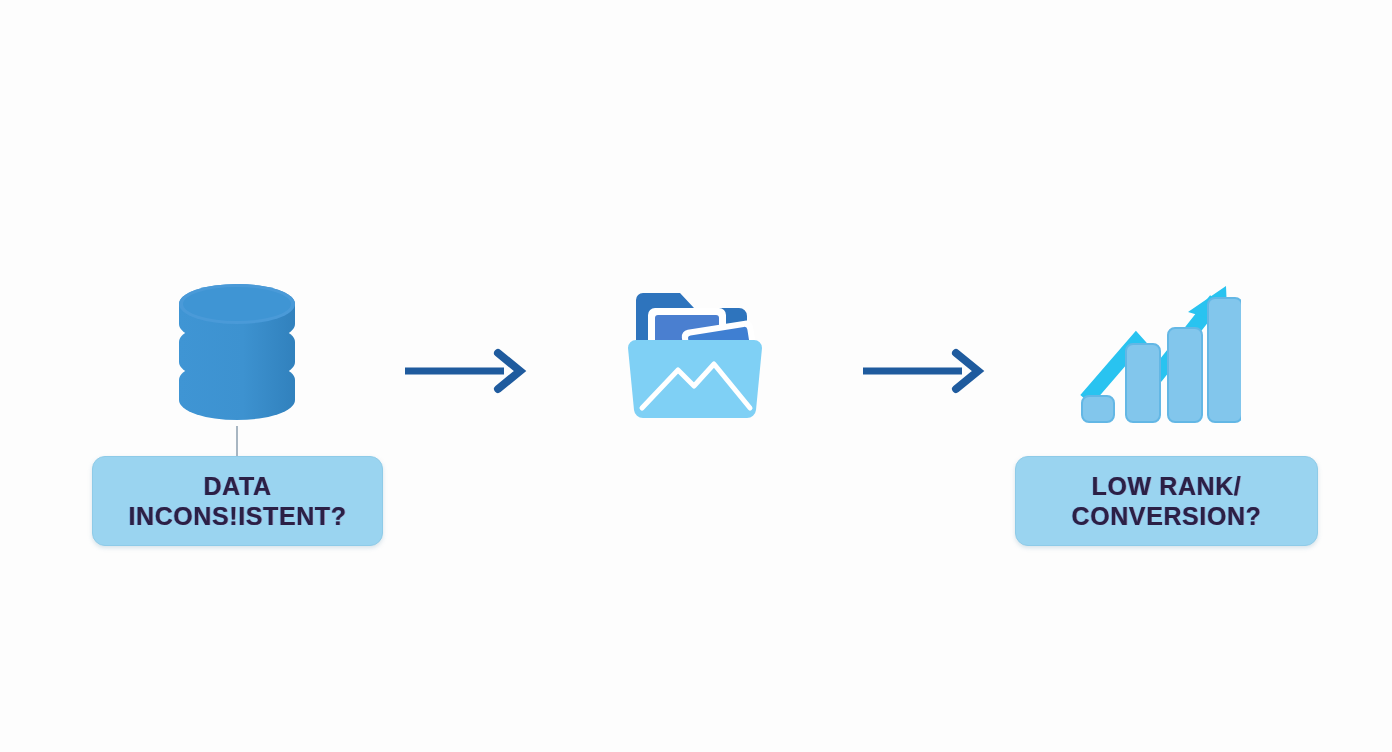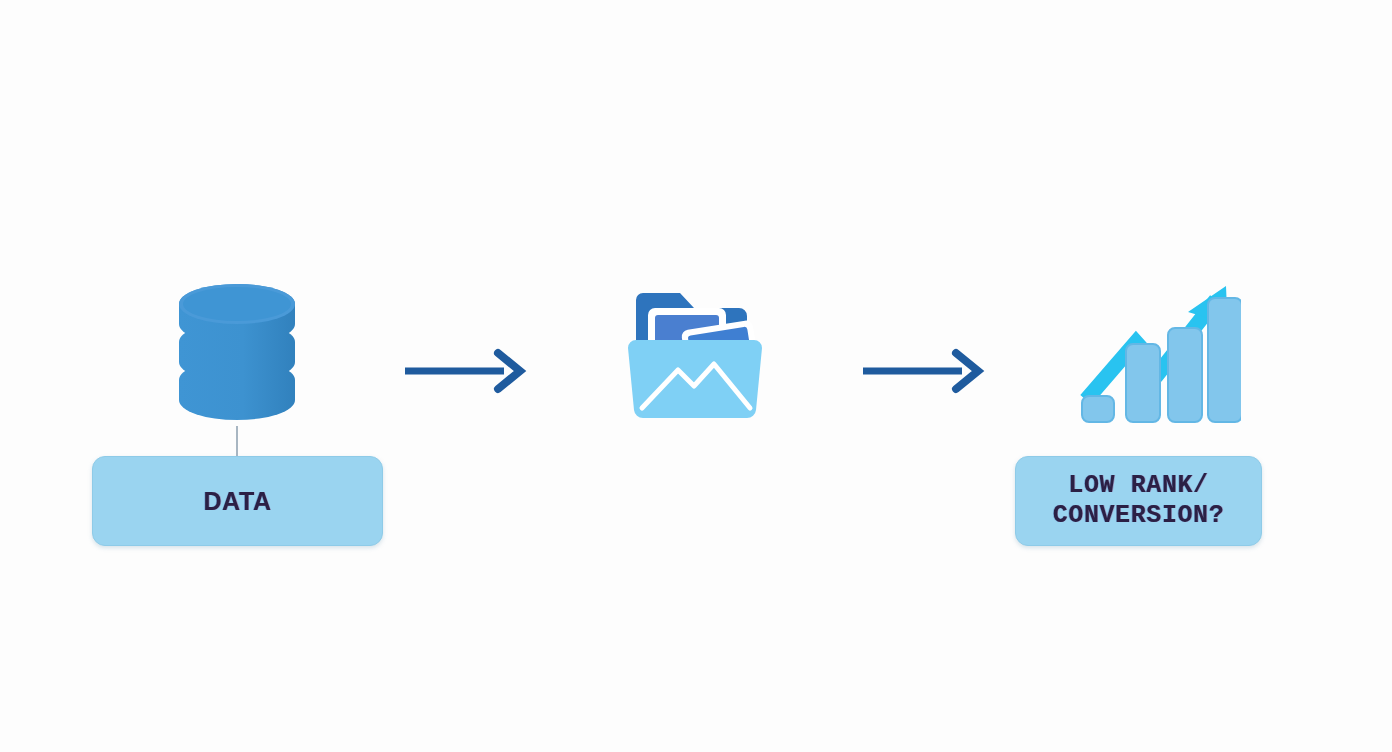--- a/index.html
+++ b/index.html
@@ -62,21 +62,21 @@
     border: 1px solid #8ecbe8;
     box-shadow: 0 2px 4px rgba(120,160,185,0.28);
     display: flex;
     flex-direction: column;
     align-items: center;
     justify-content: center;
     padding: 0 10px;
   }
   #box-1 { left: 5px;  width: 291px; }
   #box-2 { left: 5px;  width: 292px; }
-  #box-3 { left: 7px;  width: 247px; font-family: Liberation Mono, monospace; }
+  #box-3 { left: 7px;  width: 303px; }
 
   .label-line {
     font-size: 25px;
     font-weight: bold;
     color: #2b2045;
     letter-spacing: 0.6px;
     line-height: 1.22;
     text-align: center;
     white-space: nowrap;
     text-shadow: 0.7px 0 rgba(145,60,120,0.40), -0.7px 0 rgba(40,70,150,0.32);
@@ -120,20 +120,21 @@
 
         <ellipse cx="64" cy="28" rx="58" ry="20" fill="#4a9ad8"></ellipse>
         <ellipse cx="64" cy="28" rx="54" ry="17" fill="#3f95d4"></ellipse>
       </svg>
     </div>
 
     <div class="connector"></div>
 
     <div class="label-box" id="box-1">
       <div class="label-line">DATA</div>
+      <div class="label-line">INCONS!ISTENT?</div>
     </div>
   </div>
 
   <svg class="flow-arrow" id="arrow-1" viewBox="0 0 130 46">
     <line x1="5" y1="23" x2="104" y2="23" stroke="#1f5b9e" stroke-width="7" stroke-linecap="butt"></line>
     <polyline points="98,5 120,23 98,41" fill="none" stroke="#1f5b9e" stroke-width="8" stroke-linecap="round" stroke-linejoin="miter"></polyline>
   </svg>
 
   <div class="stage" id="stage-2">
 

